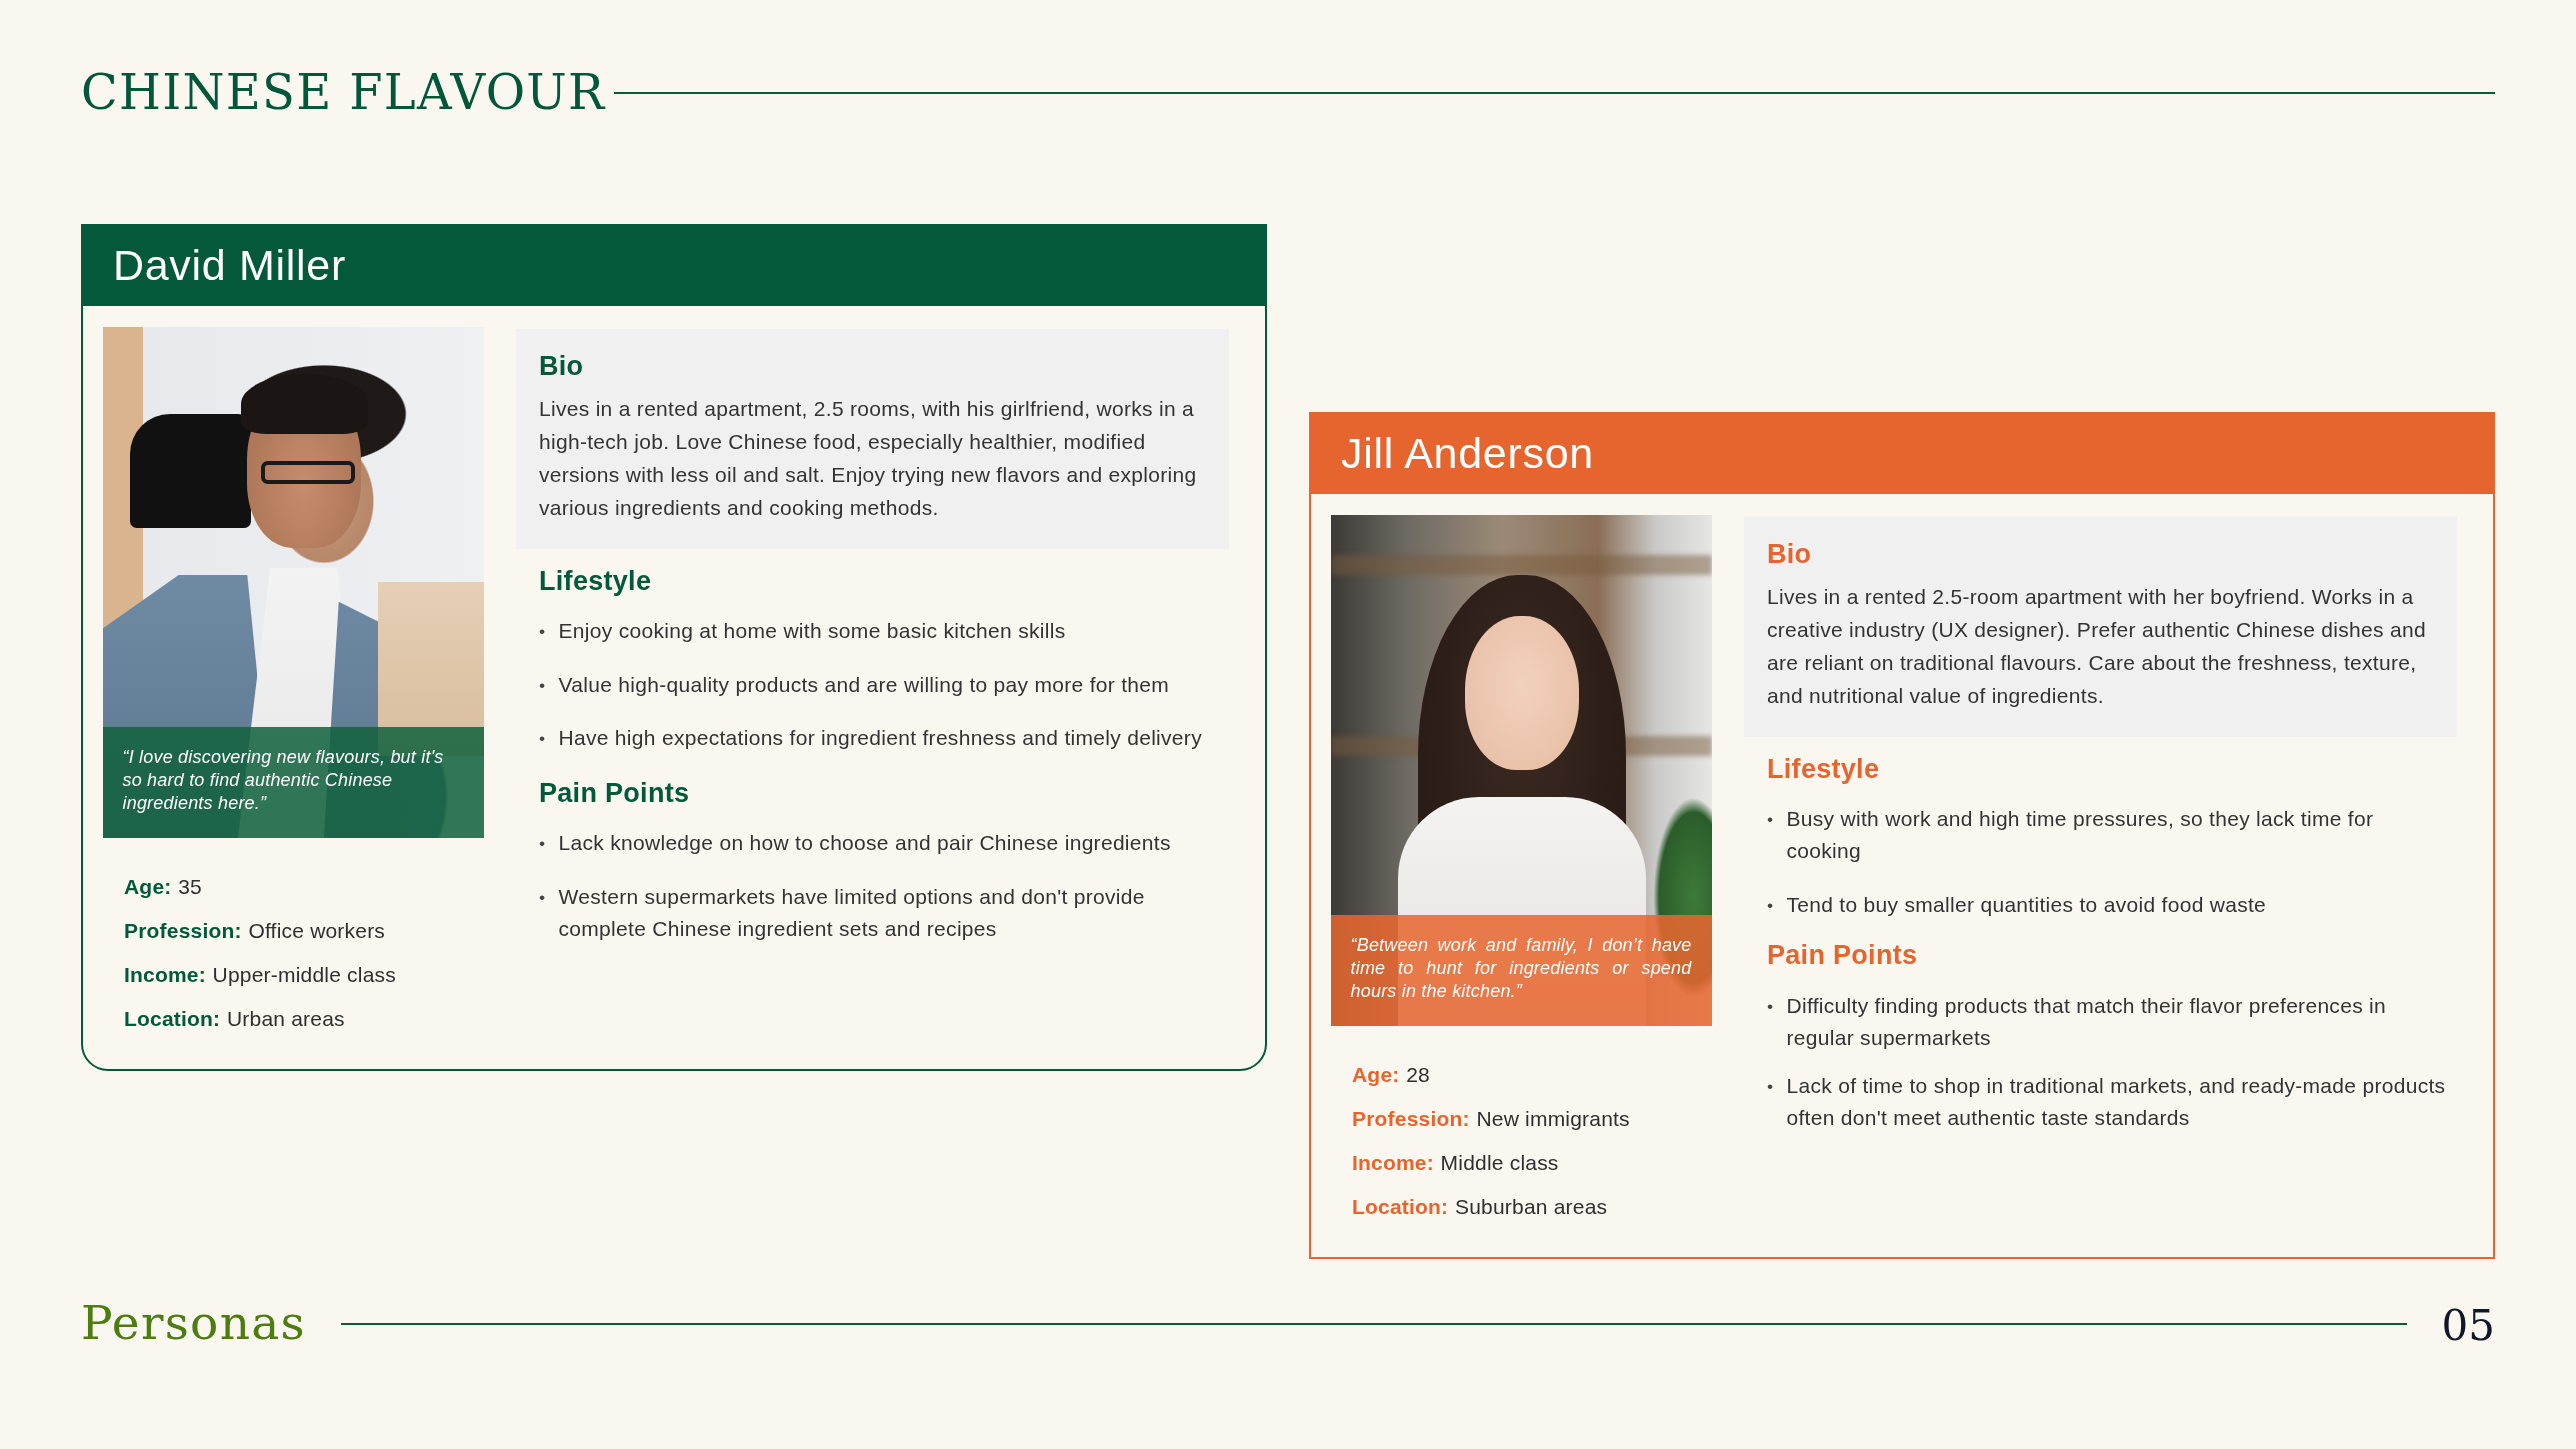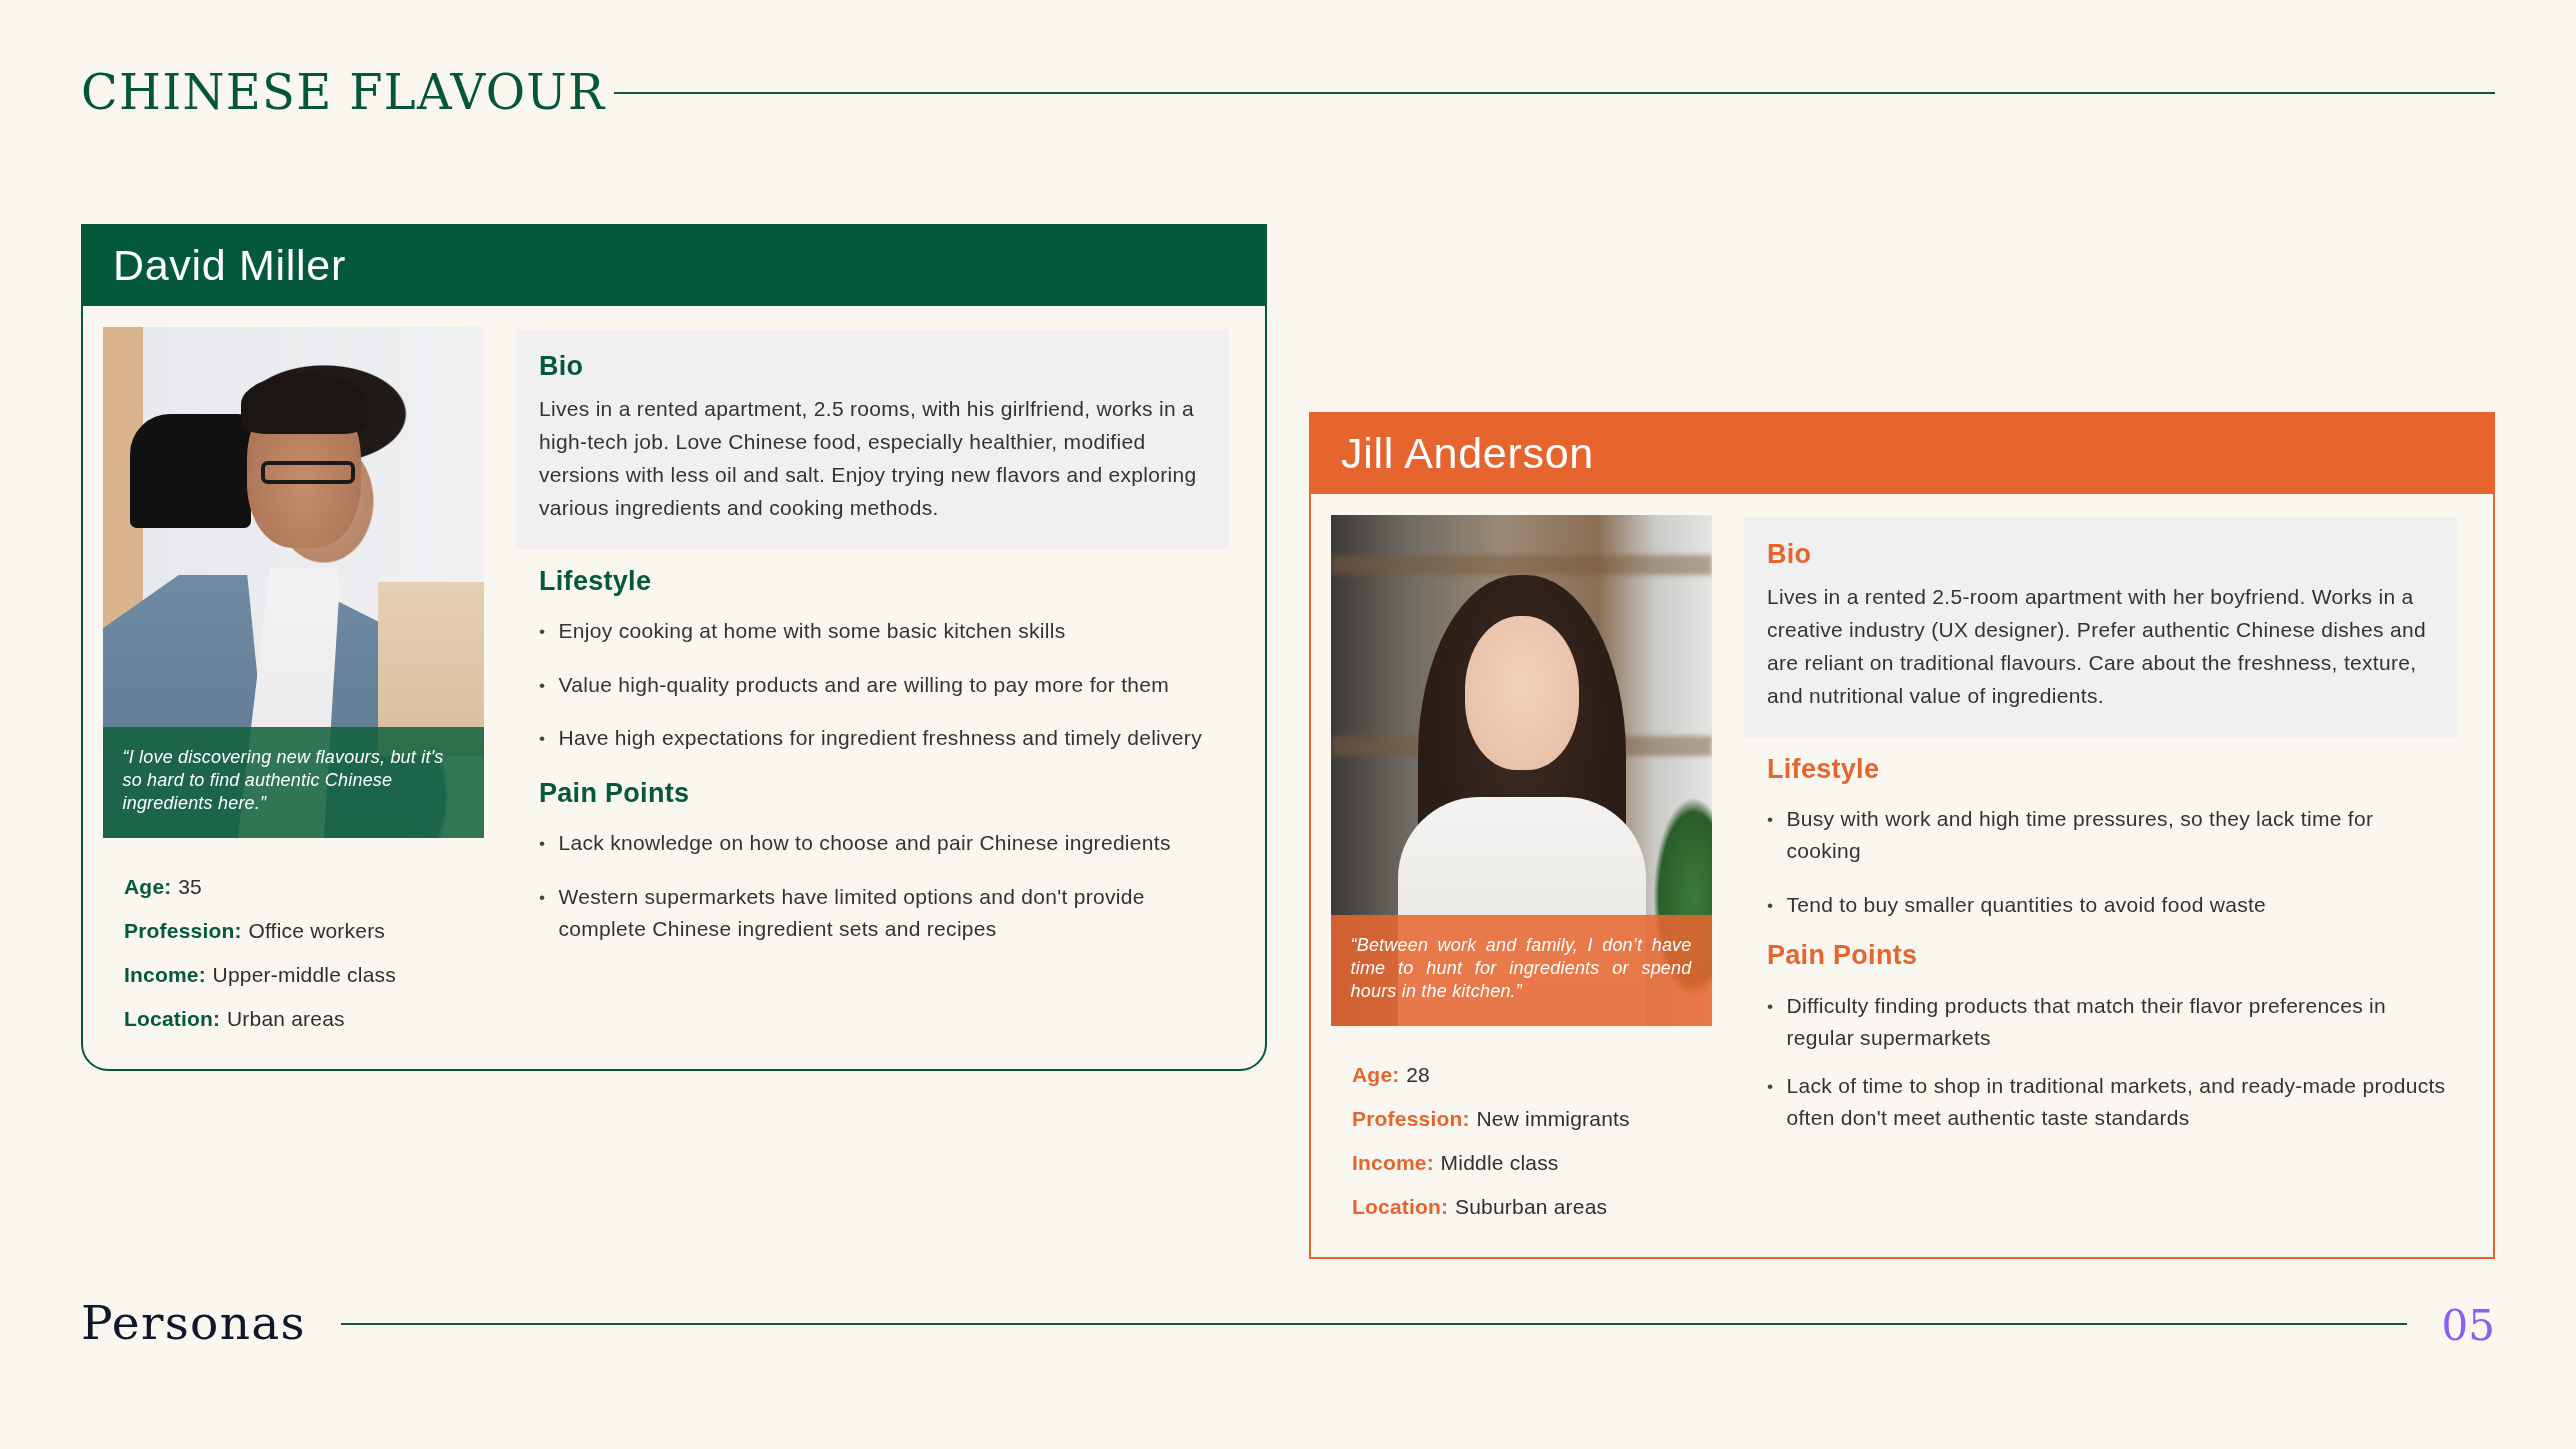--- a/index.html
+++ b/index.html
@@ -144,30 +144,30 @@
     content: "•"; position: absolute; left: 0; top: 0; color: #444; font-size: 17.4px;
   }
   .pain { margin-top: 29.5px; padding-left: 23px; padding-right: 6.7px; }
   .c2 .lifestyle { margin-top: 14.8px; }
   .c2 .bullets li.gap { margin-bottom: 48px; }
   .c2 .pain { margin-top: -4px; }
   .c2 .pain .bullets li { margin-bottom: 16px; }
   .footer-title {
     position: absolute; left: 81px; top: 1295px;
     font-family: "DejaVu Serif", "Liberation Serif", serif;
-    font-size: 47px; color: #0f172a; letter-spacing: 1.3px; line-height: 56px;
+    font-size: 47px; color: #4d7c0f; letter-spacing: 1.3px; line-height: 56px;
   }
   .footer-rule {
     position: absolute; left: 341px; top: 1323px; width: 2066px; height: 2px;
     background: #0b5a3c;
   }
   .page-number {
     position: absolute; right: 81px; top: 1300px;
     font-family: "DejaVu Serif", "Liberation Serif", serif;
-    font-size: 42px; color: #8b5cf6; line-height: 51px;
+    font-size: 42px; color: #0f172a; line-height: 51px;
   }
 </style>
 </head>
 <body>
 
 <h1 class="slide-title">CHINESE FLAVOUR</h1>
 <div class="title-rule"></div>
 
 <section class="card c1">
   <div class="card-header">

